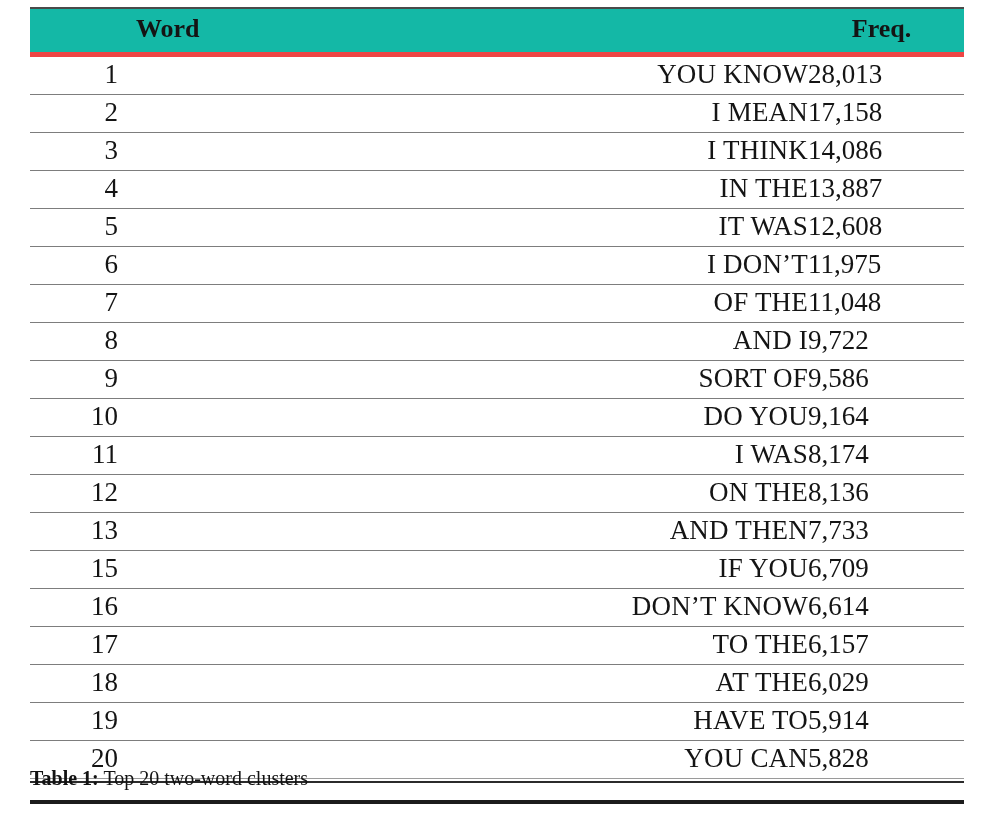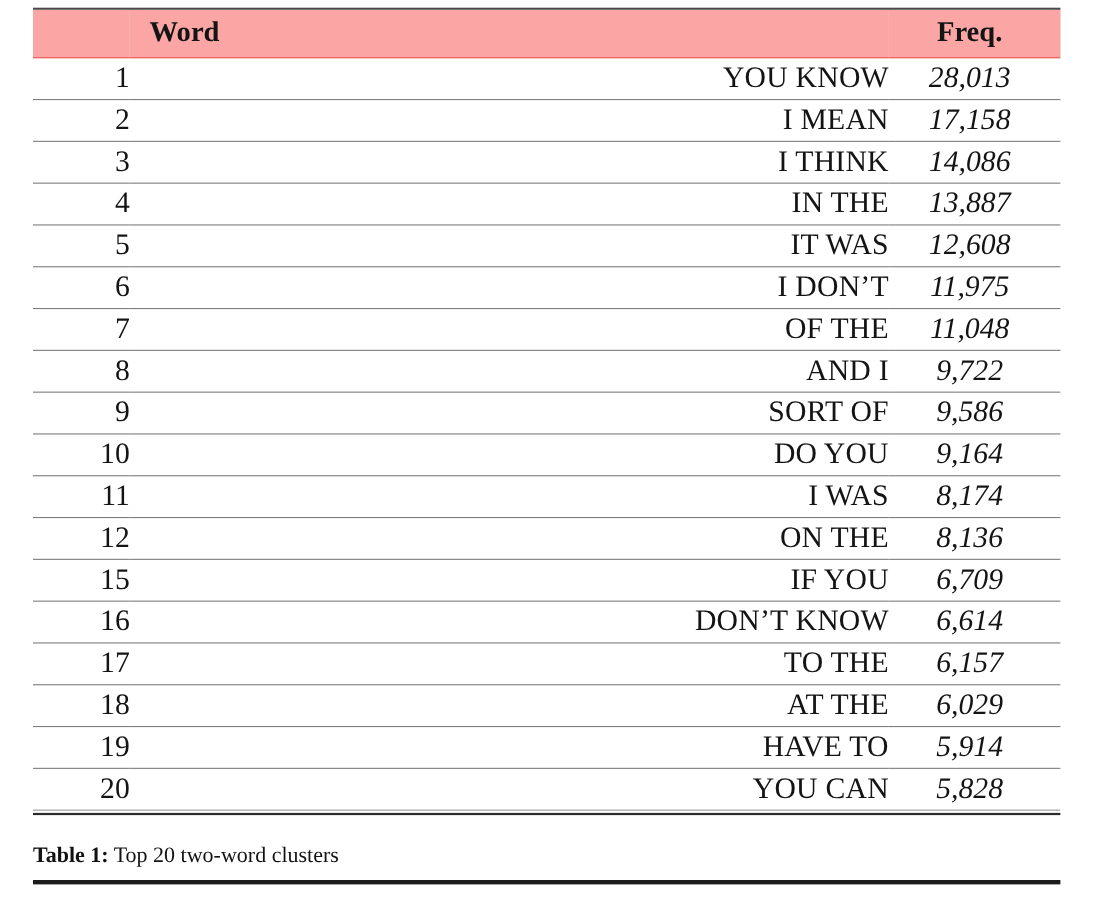--- a/index.html
+++ b/index.html
@@ -59,22 +59,22 @@
   table.freq-table col.c-freq  { width: 156px; }
 
   thead tr.header-row {
     background: #dedede;
   }
   thead th {
     font-weight: bold;
     font-size: 26px;
     padding: 4px 0 6px 0;
     line-height: 1.25;
-    border-bottom: 1px solid #ef4444;
-    background: #fca5a5;
+    border-bottom: 5px solid #ef4444;
+    background: #14b8a6;
   }
   th.h-rank { text-align: right; }
   th.h-word { text-align: left;  padding-left: 18px; }
   th.h-freq { padding-right: 9px; }
 
   tbody td {
     font-size: 27px;
     line-height: 1.0;
     padding: 3px 0 4px 0;
     border-bottom: 1px solid #7d7d7d;
@@ -88,23 +88,22 @@
   td.t-rank {
     text-align: right;
     padding-right: 0;
   }
   td.t-word {
     text-align: right;
     padding-left: 18px;
     letter-spacing: 0.2px;
   }
   td.t-freq {
-    text-align: center;
+    text-align: left;
     padding-right: 9px;
-    font-style: italic;
   }
 
   
   .caption-wrap {
     position: absolute;
     left: 30px;
     top: 760px;
     width: 934px;
   }
   .caption-text {
@@ -203,20 +202,25 @@
             <td class="t-rank">11</td>
             <td class="t-word">I WAS</td>
             <td class="t-freq">8,174</td>
           </tr>
           <tr>
             <td class="t-rank">12</td>
             <td class="t-word">ON THE</td>
             <td class="t-freq">8,136</td>
           </tr>
           <tr>
+            <td class="t-rank">13</td>
+            <td class="t-word">AND THEN</td>
+            <td class="t-freq">7,733</td>
+          </tr>
+          <tr>
             <td class="t-rank">15</td>
             <td class="t-word">IF YOU</td>
             <td class="t-freq">6,709</td>
           </tr>
           <tr>
             <td class="t-rank">16</td>
             <td class="t-word">DON’T KNOW</td>
             <td class="t-freq">6,614</td>
           </tr>
           <tr>

